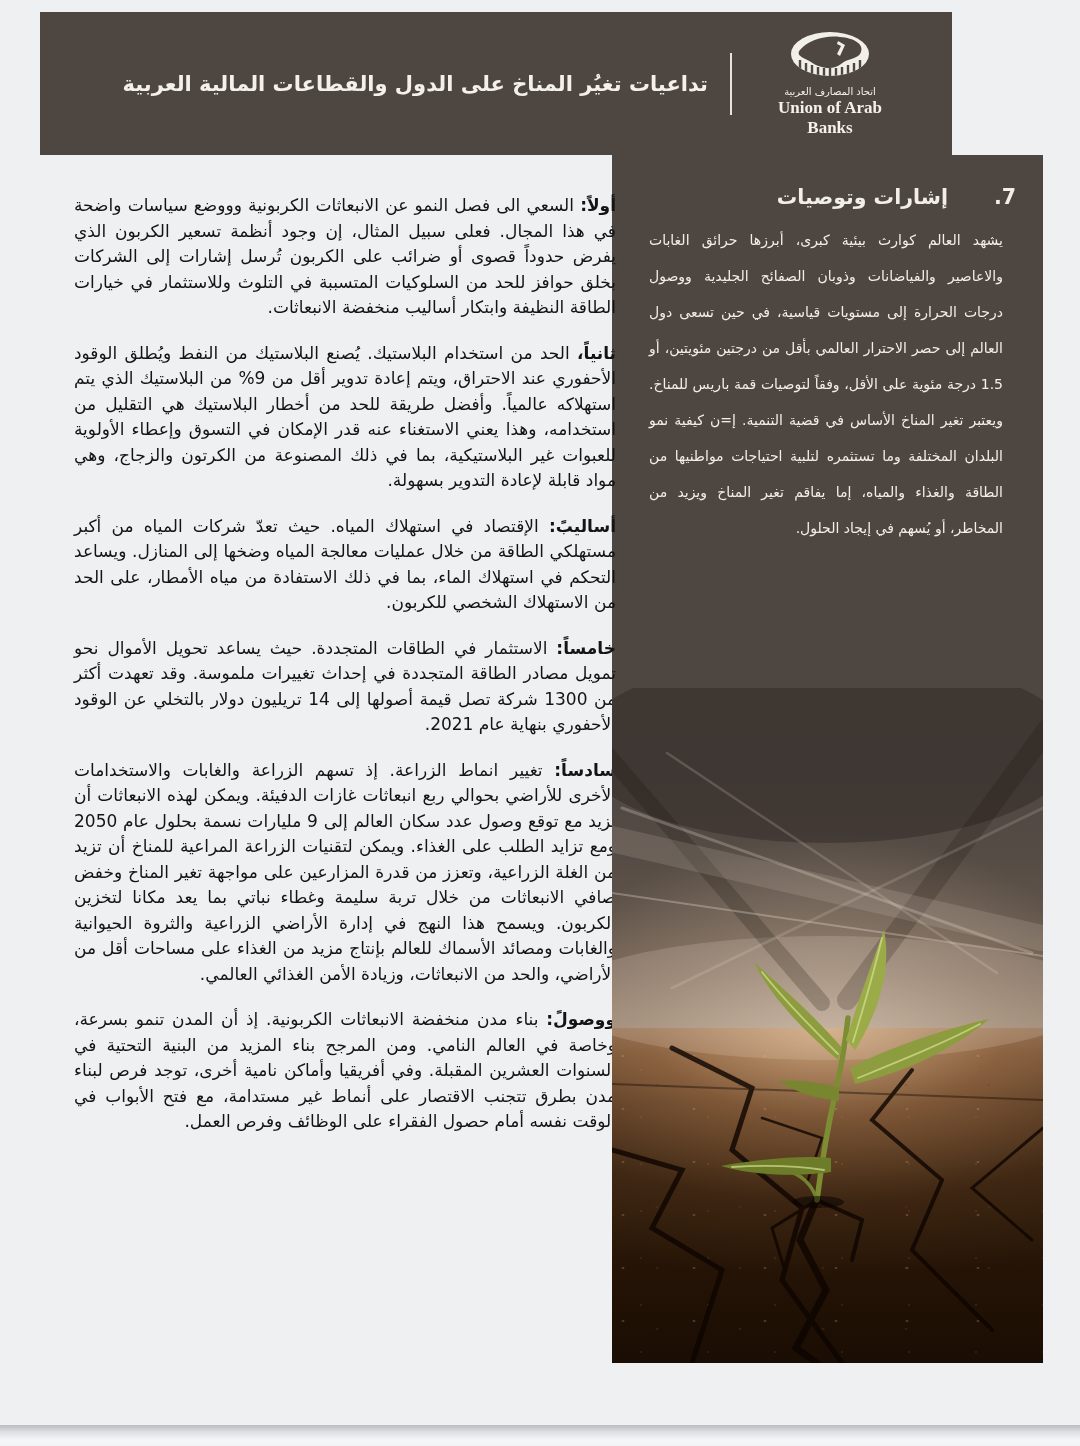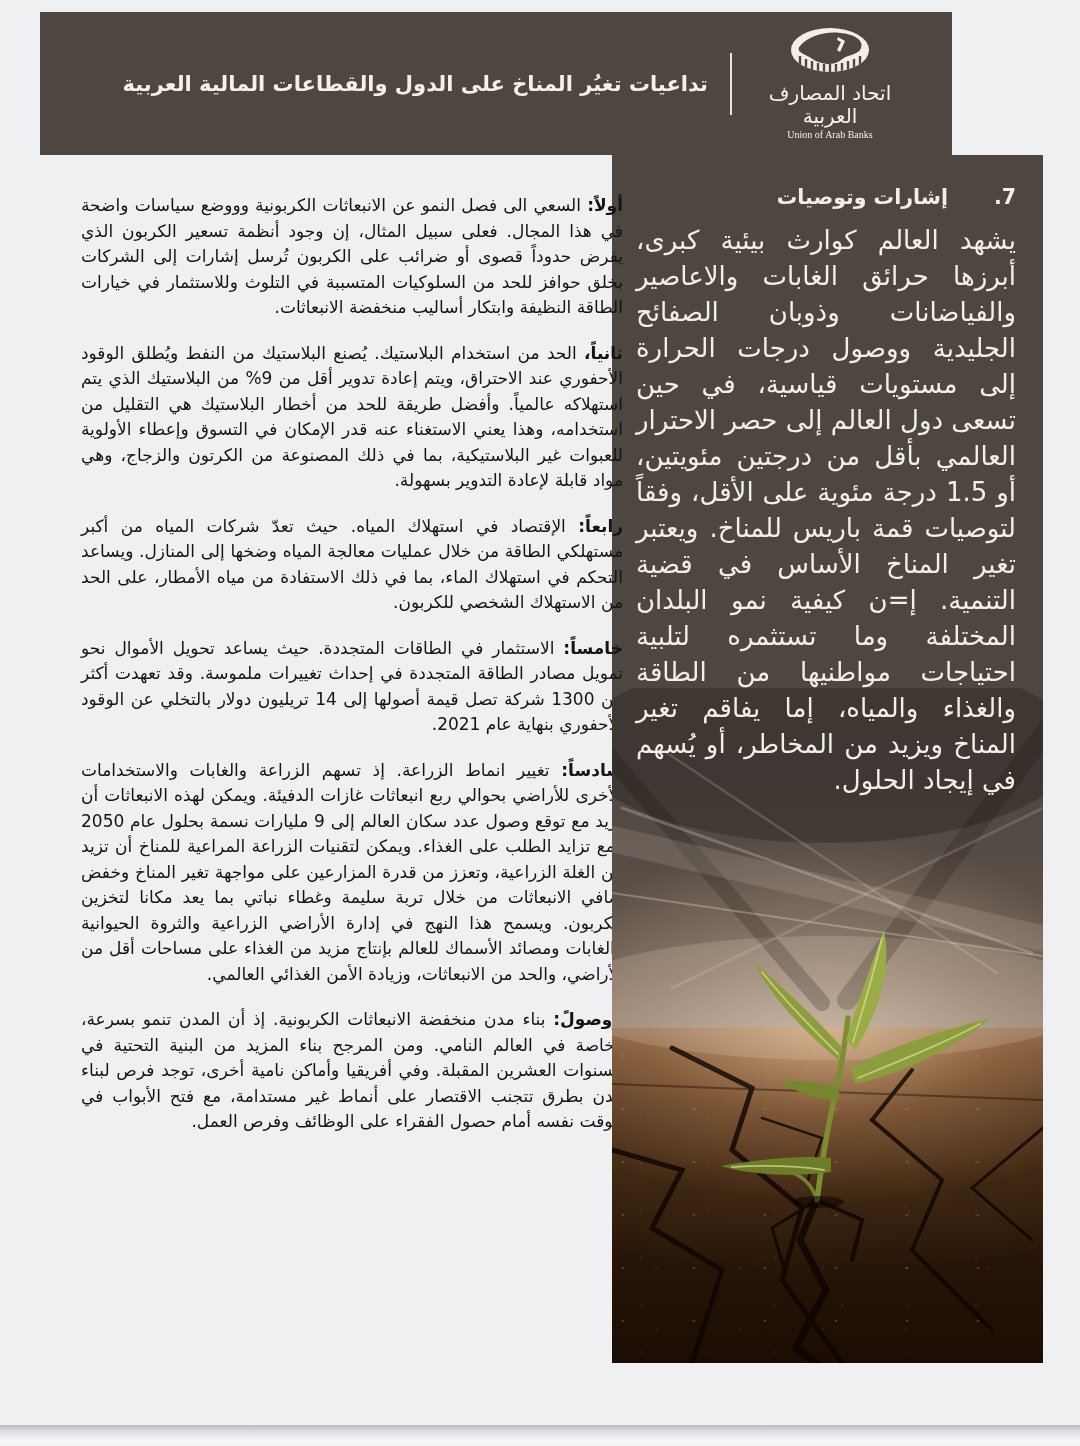--- a/index.html
+++ b/index.html
@@ -8,30 +8,30 @@
 
   
   .header-band{position:absolute;left:40px;top:12px;width:912px;height:143px;
                background:#4e4741;display:flex;align-items:center;justify-content:flex-end;
                gap:22px;padding-right:46px;box-sizing:border-box;}
   .titles{text-align:right;color:#f4f1ea;}
   .title1{font-size:21px;font-weight:bold;letter-spacing:.2px;}
   .title2{font-size:17.5px;margin-top:11px;}
   .vsep{width:2px;height:62px;background:#f4f1ea;opacity:.92;}
   .logo{width:152px;text-align:center;color:#f4f1ea;line-height:1.15;}
-  .logo-ar{font-size:20px;margin-top:2px;}
-  .logo-en{font-size:10px;font-weight:normal;font-family:"Liberation Serif",serif;margin-top:1px;}
+  .logo-ar{font-size:10px;margin-top:2px;}
+  .logo-en{font-size:17px;font-weight:bold;font-family:"Liberation Serif",serif;margin-top:1px;}
 
   
   .summary-col{position:absolute;left:612px;top:155px;width:431px;height:1208px;
                background:#4e4741;color:#f2efe8;direction:rtl;}
   .sum-text{position:relative;z-index:2;padding:30px 27px 0 24px;}
   .sec-head{display:flex;align-items:baseline;font-weight:bold;font-size:20.5px;margin-bottom:13px;}
   .sec-num{margin-left:46px;}
-  .sum-body{font-size:26px;line-height:36px;text-align:justify;margin:0;}
+  .sum-body{font-size:14px;line-height:36px;text-align:justify;margin:13px;}
   .sum-emph{font-size:19px;line-height:33px;font-weight:bold;text-align:justify;
             margin:24px 0 0 0;text-indent:20px;}
 
   
   .photo{position:absolute;left:0;right:0;bottom:0;height:675px;z-index:1;overflow:hidden;}
   .sky{position:absolute;left:0;top:0;right:0;height:350px;
     background:
       radial-gradient(95% 85% at 50% 106%, rgba(243,224,204,.55) 0%, rgba(201,176,153,.30) 45%, rgba(110,95,84,0) 76%),
       linear-gradient(180deg,#4e4741 0%,#4f4742 26%,#554c45 48%,#60544a 66%,#705f51 82%,#83705f 94%,#8d7764 100%);}
   .ground{position:absolute;left:0;top:340px;right:0;bottom:0;
@@ -41,21 +41,21 @@
   .grain{position:absolute;left:0;top:360px;right:0;bottom:0;opacity:.85;
     background-image:
       radial-gradient(3px 2px at 11px 8px,  rgba(235,181,126,.50), transparent 65%),
       radial-gradient(2px 1.5px at 29px 22px, rgba(214,152,96,.38), transparent 65%),
       radial-gradient(3px 2.5px at 45px 37px, rgba(110,62,28,.55), transparent 65%),
       radial-gradient(2px 1.5px at 60px 12px, rgba(244,204,152,.30), transparent 65%);
     background-size:71px 53px,67px 47px,83px 61px,57px 41px;}
   .photo svg{position:absolute;left:0;top:0;}
 
   
-  .recs-col{position:absolute;left:71px;top:193px;width:552px;direction:rtl;color:#141414;
+  .recs-col{position:absolute;left:64px;top:193px;width:552px;direction:rtl;color:#141414;
             font-size:17px;line-height:25.5px;text-align:justify;box-sizing:border-box;padding-left:10px;}
   .rec{margin:0 0 20px 0;}
   .rec b{font-weight:bold;}
 
   
   .page-bottom{position:absolute;left:0;right:0;top:1425px;height:21px;
     background:linear-gradient(180deg,#b9bcc0 0%,#dfe1e4 35%,#f6f7f9 75%,#f1f2f4 100%);}
 </style>
 </head>
 <body>
@@ -152,20 +152,20 @@
         <span class="sec-num">7.</span>
         <span class="sec-title">إشارات وتوصيات</span>
       </div>
       <p class="sum-body">يشهد العالم كوارث بيئية كبرى، أبرزها حرائق الغابات والاعاصير والفياضانات وذوبان الصفائح الجليدية ووصول درجات الحرارة إلى مستويات قياسية، في حين تسعى دول العالم إلى حصر الاحترار العالمي بأقل من درجتين مئويتين، أو 1.5 درجة مئوية على الأقل، وفقاً لتوصيات قمة باريس للمناخ. ويعتبر تغير المناخ الأساس في قضية التنمية. إ=ن كيفية نمو البلدان المختلفة وما تستثمره لتلبية احتياجات مواطنيها من الطاقة والغذاء والمياه، إما يفاقم تغير المناخ ويزيد من المخاطر، أو يُسهم في إيجاد الحلول.</p>
     </div>
   </div>
 
   <div class="recs-col">
     <p class="rec"><b>أولاً:</b> <span>السعي الى فصل النمو عن الانبعاثات الكربونية وووضع سياسات واضحة في هذا المجال. فعلى سبيل المثال، إن وجود أنظمة تسعير الكربون الذي يفرض حدوداً قصوى أو ضرائب على الكربون تُرسل إشارات إلى الشركات بخلق حوافز للحد من السلوكيات المتسببة في التلوث وللاستثمار في خيارات الطاقة النظيفة وابتكار أساليب منخفضة الانبعاثات.</span></p>
     <p class="rec"><b>ثانياً،</b> <span>الحد من استخدام البلاستيك. يُصنع البلاستيك من النفط ويُطلق الوقود الأحفوري عند الاحتراق، ويتم إعادة تدوير أقل من 9% من البلاستيك الذي يتم استهلاكه عالمياً. وأفضل طريقة للحد من أخطار البلاستيك هي التقليل من استخدامه، وهذا يعني الاستغناء عنه قدر الإمكان في التسوق وإعطاء الأولوية للعبوات غير البلاستيكية، بما في ذلك المصنوعة من الكرتون والزجاج، وهي مواد قابلة لإعادة التدوير بسهولة.</span></p>
-    <p class="rec"><b>رابعاً:</b> <span>الإقتصاد في استهلاك المياه. حيث تعدّ شركات المياه من أكبر مستهلكي الطاقة من خلال عمليات معالجة المياه وضخها إلى المنازل. ويساعد التحكم في استهلاك الماء، بما في ذلك الاستفادة من مياه الأمطار، على الحد من الاستهلاك الشخصي للكربون.</span></p>
+    <p class="rec"><b>أساليبً:</b> <span>الإقتصاد في استهلاك المياه. حيث تعدّ شركات المياه من أكبر مستهلكي الطاقة من خلال عمليات معالجة المياه وضخها إلى المنازل. ويساعد التحكم في استهلاك الماء، بما في ذلك الاستفادة من مياه الأمطار، على الحد من الاستهلاك الشخصي للكربون.</span></p>
     <p class="rec"><b>خامساً:</b> <span>الاستثمار في الطاقات المتجددة. حيث يساعد تحويل الأموال نحو تمويل مصادر الطاقة المتجددة في إحداث تغييرات ملموسة. وقد تعهدت أكثر من 1300 شركة تصل قيمة أصولها إلى 14 تريليون دولار بالتخلي عن الوقود الأحفوري بنهاية عام 2021.</span></p>
     <p class="rec"><b>سادساً:</b> <span>تغيير انماط الزراعة. إذ تسهم الزراعة والغابات والاستخدامات الأخرى للأراضي بحوالي ربع انبعاثات غازات الدفيئة. ويمكن لهذه الانبعاثات أن تزيد مع توقع وصول عدد سكان العالم إلى 9 مليارات نسمة بحلول عام 2050 ومع تزايد الطلب على الغذاء. ويمكن لتقنيات الزراعة المراعية للمناخ أن تزيد من الغلة الزراعية، وتعزز من قدرة المزارعين على مواجهة تغير المناخ وخفض صافي الانبعاثات من خلال تربة سليمة وغطاء نباتي بما يعد مكانا لتخزين الكربون. ويسمح هذا النهج في إدارة الأراضي الزراعية والثروة الحيوانية والغابات ومصائد الأسماك للعالم بإنتاج مزيد من الغذاء على مساحات أقل من الأراضي، والحد من الانبعاثات، وزيادة الأمن الغذائي العالمي.</span></p>
     <p class="rec"><b>ووصولً:</b> <span>بناء مدن منخفضة الانبعاثات الكربونية. إذ أن المدن تنمو بسرعة، وخاصة في العالم النامي. ومن المرجح بناء المزيد من البنية التحتية في السنوات العشرين المقبلة. وفي أفريقيا وأماكن نامية أخرى، توجد فرص لبناء مدن بطرق تتجنب الاقتصار على أنماط غير مستدامة، مع فتح الأبواب في الوقت نفسه أمام حصول الفقراء على الوظائف وفرص العمل.</span></p>
   </div>
 
   <div class="page-bottom"></div>
 </div>
 
 </body></html>

